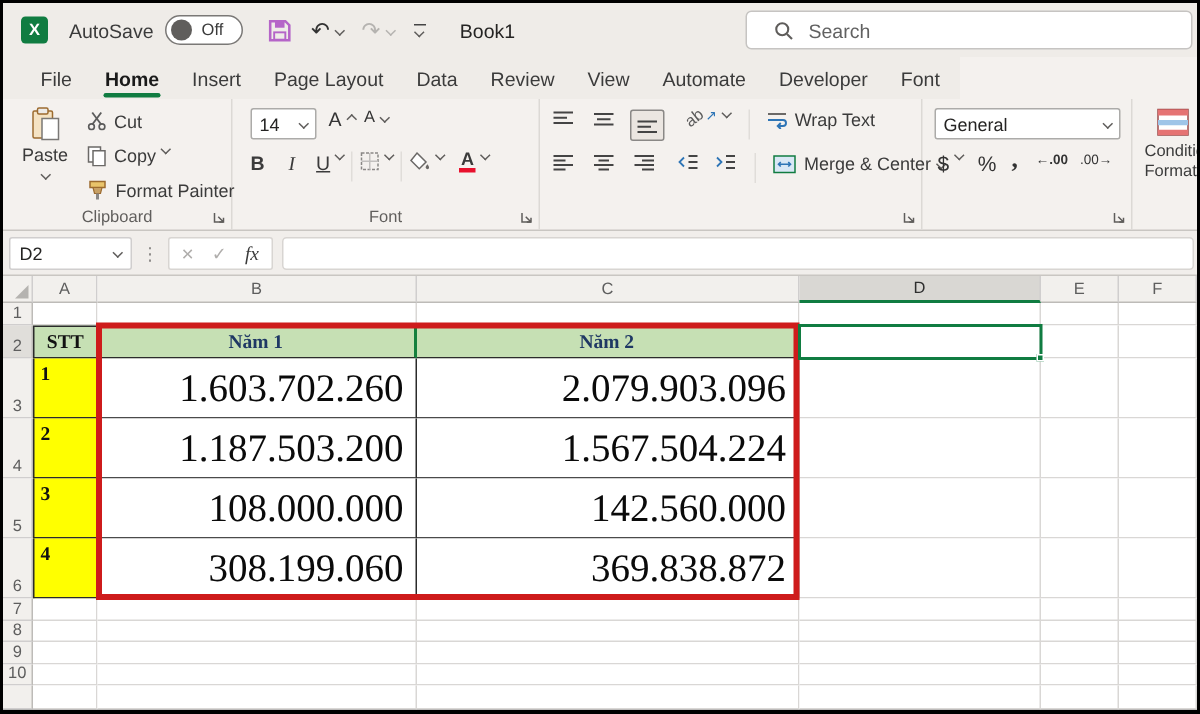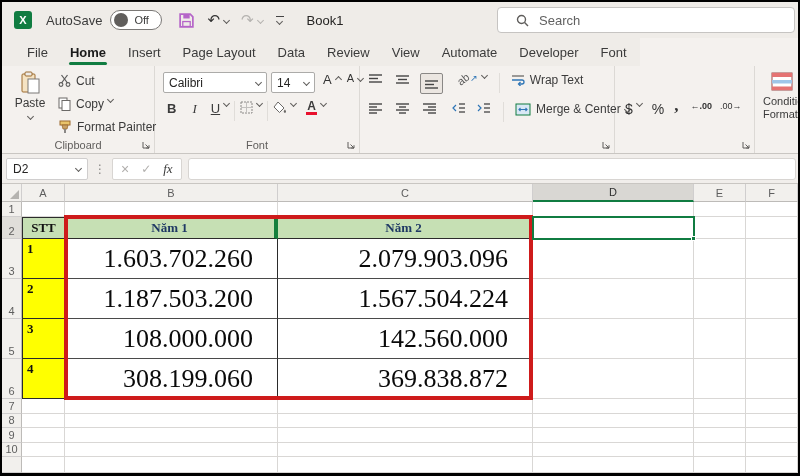--- a/index.html
+++ b/index.html
@@ -90,31 +90,31 @@
   .rh { background:#F2F0ED; border-right:1px solid #BDBBB8; border-bottom:1px solid #D0CECE;
         font-size:11px; color:#5E5E5E; display:flex; align-items:flex-end; justify-content:center; padding-bottom:1px; }
   .rh.selrow { background:#E0DEDA; }
   .corner { position:relative; }
   .corner .tri { position:absolute; right:2px; bottom:2px; width:0; height:0;
                  border-left:9px solid transparent; border-bottom:9px solid #B5B3B0; }
   .cell { border-right:1px solid #D9D7D5; border-bottom:1px solid #D9D7D5; background:#fff; }
   .w-rh{width:20px} .wA{width:43px} .wB{width:213px} .wC{width:255px} .wD{width:161px} .wE{width:52px} .wF{flex:1}
   .h-ch{height:18px} .h-r1{height:15px} .h-r2{height:22px} .h-dr{height:40px} .h-sm{height:15px} .h-sm2{height:14px} .h-part{height:16px}
 
-  .greenhdr { background:#C6E0B4; border-right:4px solid #15803d; border-bottom:1px solid #2b2b2b;
+  .greenhdr { background:#C6E0B4; border-right:2px solid #15803d; border-bottom:1px solid #2b2b2b;
               font-family:"Liberation Serif", serif; font-weight:bold; font-size:13px; color:#1F3864;
               display:flex; align-items:center; justify-content:center; }
   .sttcell { background:#C6E0B4; border:1px solid #2b2b2b; font-family:"Liberation Serif", serif;
              font-weight:bold; font-size:13px; color:#111; display:flex; align-items:center; justify-content:center; }
   .yellowcell { background:#FFFF00; border-left:1px solid #2b2b2b; border-right:1px solid #2b2b2b;
                 border-bottom:1px solid #2b2b2b; font-family:"Liberation Serif", serif; font-weight:bold;
                 font-size:13px; color:#111; padding:2px 0 0 4px; }
   .valcell { background:#fff; border-right:1px solid #2b2b2b; border-bottom:1px solid #4a4a4a;
              font-family:"Liberation Serif", serif; font-size:26px; color:#0a0a0a;
-             display:flex; align-items:center; justify-content:flex-end; padding-right:24px; }
+             display:flex; align-items:center; justify-content:flex-end; padding-right:8px; }
   .red-outline { position:absolute; left:62px; top:31px; width:469px; height:185px;
                  border:4px solid #CE1B1B; pointer-events:none; }
   .sel-outline { position:absolute; left:530px; top:32px; width:163px; height:24px;
                  border:2px solid #107C41; pointer-events:none; }
   .fill-handle { position:absolute; right:-3px; bottom:-3px; width:5px; height:5px;
                  background:#107C41; border:1px solid #fff; }
   svg { display:block; }
 </style>
 </head>
 <body>
@@ -233,24 +233,20 @@
       <div class="launcher">
         <svg width="10" height="10" viewBox="0 0 10 10">
               <path d="M2 2v6h6" fill="none" stroke="#5f5d5b"></path>
               <path d="M4.5 4.5L8 8M8 5.2V8H5.2" fill="none" stroke="#5f5d5b"></path>
             </svg>
       </div>
     </div>
 
     <div class="group" style="left:153px; width:205px;">
       <div class="rrow" style="left:8px; top:6px;">
-        <div class="selectbox" style="width:104px;">
-          <span>Calibri</span>
-              <span class="chev"></span>
-        </div>
         <div class="selectbox" style="width:44px; margin-left:4px;">
           <span>14</span>
               <span class="chev"></span>
         </div>
         <div class="btn" style="margin-left:8px;">
           <span class="growA">A</span>
               <span class="chev" style="transform:rotate(-135deg); vertical-align:6px;"></span>
         </div>
         <div class="btn" style="margin-left:6px;">
           <span class="growA" style="font-size:11px;">A</span>
@@ -383,20 +379,26 @@
       </div>
       <div class="launcher">
         <svg width="10" height="10" viewBox="0 0 10 10">
               <path d="M2 2v6h6" fill="none" stroke="#5f5d5b"></path>
               <path d="M4.5 4.5L8 8M8 5.2V8H5.2" fill="none" stroke="#5f5d5b"></path>
             </svg>
       </div>
     </div>
 
     <div class="group" style="left:613px; width:140px;">
+      <div class="rrow" style="left:8px; top:6px;">
+        <div class="selectbox" style="width:124px;">
+          <span>General</span>
+              <span class="chev"></span>
+        </div>
+      </div>
       <div class="rrow" style="left:10px; top:35px;">
         <span style="font-size:14px; color:#333;">$</span>
         <span class="chev"></span>
         <span class="pct" style="margin-left:10px;">%</span>
         <span class="comma-ic" style="margin-left:10px;">,</span>
         <span class="dec" style="margin-left:12px;font-weight:bold;">←.00</span>
         <span class="dec" style="margin-left:8px;">.00→</span>
       </div>
       <div class="launcher">
         <svg width="10" height="10" viewBox="0 0 10 10">

